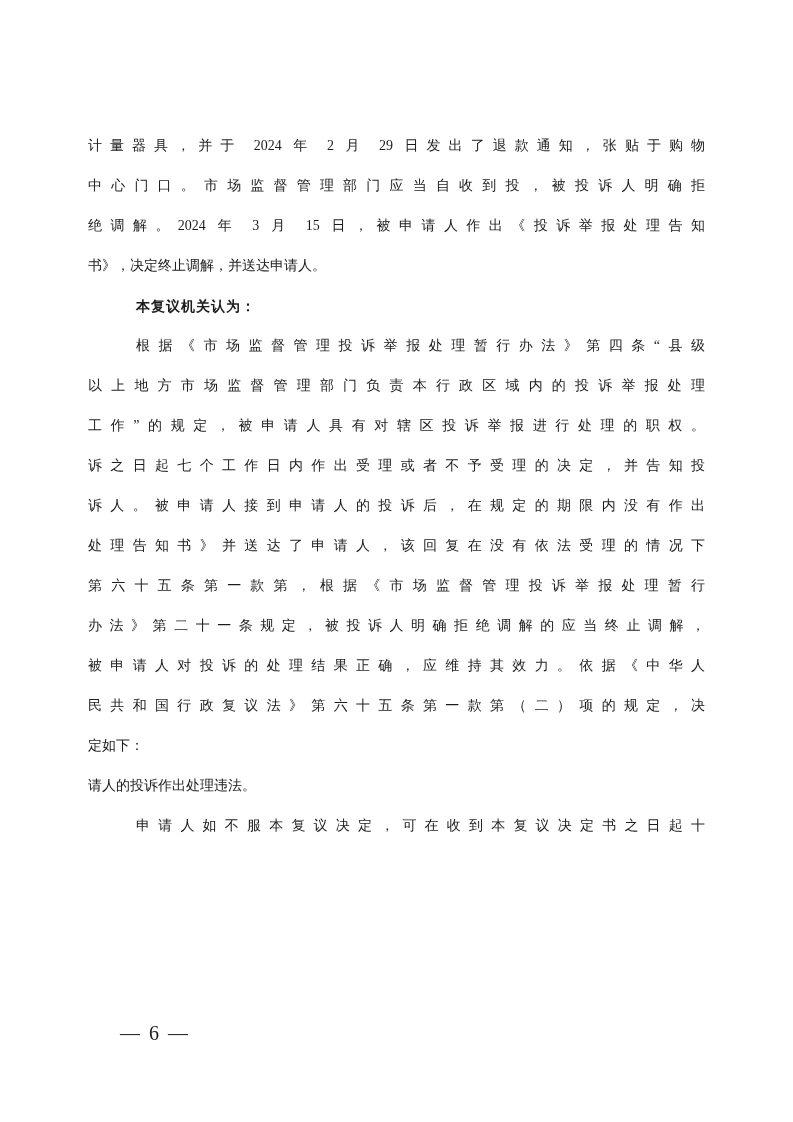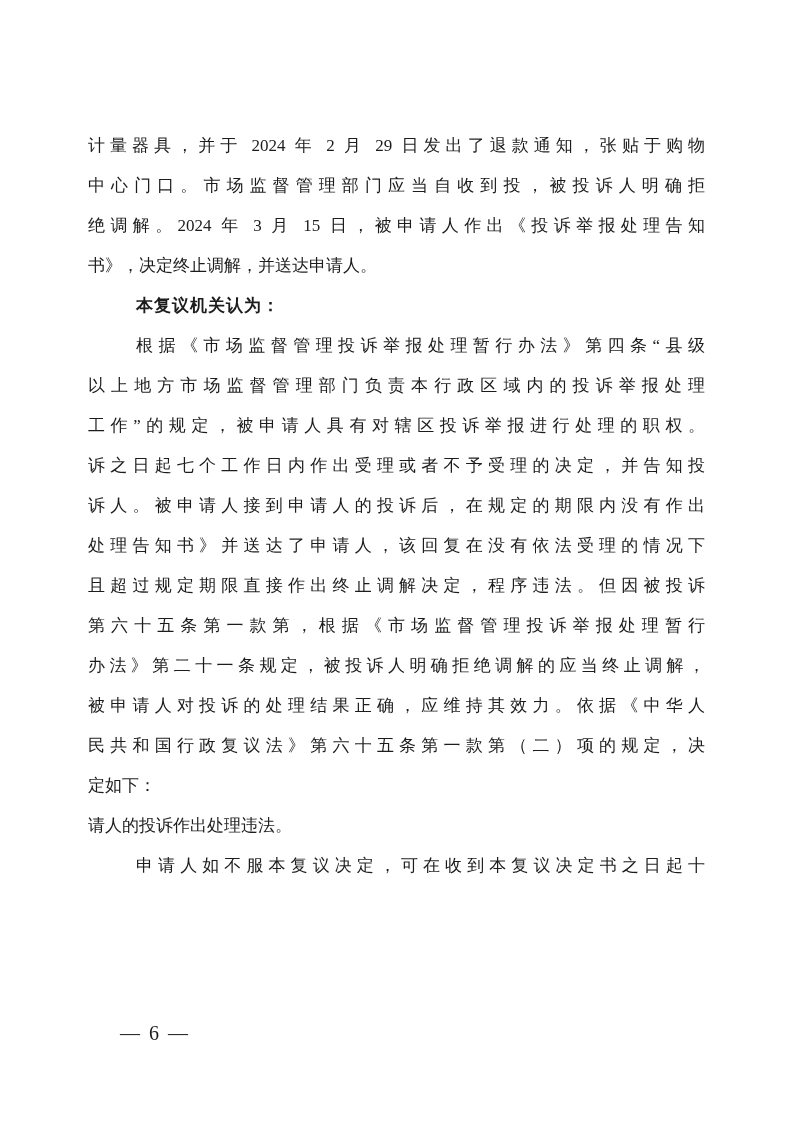--- a/index.html
+++ b/index.html
@@ -18,21 +18,21 @@
   }
   .doc-body {
     position: absolute;
     left: 88px;
     top: 126px;
     width: 617px;
   }
   .line {
     height: 40px;
     line-height: 40px;
-    font-size: 17px;
+    font-size: 14px;
     white-space: nowrap;
     text-align: left;
   }
   .line.fill {
     white-space: normal;
     text-align: justify;
     text-align-last: justify;
   }
   .line.indent {
     text-indent: 48px;
@@ -62,21 +62,20 @@
       <div class="line fill">中心门口。市场监督管理部门应当自收到投，被投诉人明确拒</div>
       <div class="line fill">绝调解。2024 年 3 月 15 日，被申请人作出《投诉举报处理告知</div>
       <div class="line">书》，决定终止调解，并送达申请人。</div>
       <div class="line indent bold">本复议机关认为：</div>
       <div class="line fill indent">根据《市场监督管理投诉举报处理暂行办法》第四条“县级</div>
       <div class="line fill">以上地方市场监督管理部门负责本行政区域内的投诉举报处理</div>
       <div class="line fill">工作”的规定，被申请人具有对辖区投诉举报进行处理的职权。</div>
       <div class="line fill">诉之日起七个工作日内作出受理或者不予受理的决定，并告知投</div>
       <div class="line fill">诉人。被申请人接到申请人的投诉后，在规定的期限内没有作出</div>
       <div class="line fill">处理告知书》并送达了申请人，该回复在没有依法受理的情况下</div>
-      <div class="line fill">且超过规定期限直接作出终止调解决定，程序违法。但因被投诉</div>
       <div class="line fill">第六十五条第一款第，根据《市场监督管理投诉举报处理暂行</div>
       <div class="line fill">办法》第二十一条规定，被投诉人明确拒绝调解的应当终止调解，</div>
       <div class="line fill">被申请人对投诉的处理结果正确，应维持其效力。依据《中华人</div>
       <div class="line fill">民共和国行政复议法》第六十五条第一款第（二）项的规定，决</div>
       <div class="line">定如下：</div>
       <div class="line">请人的投诉作出处理违法。</div>
       <div class="line fill indent">申请人如不服本复议决定，可在收到本复议决定书之日起十</div>
     </div>
   <div class="footer">— 6 —</div>
 </div>

